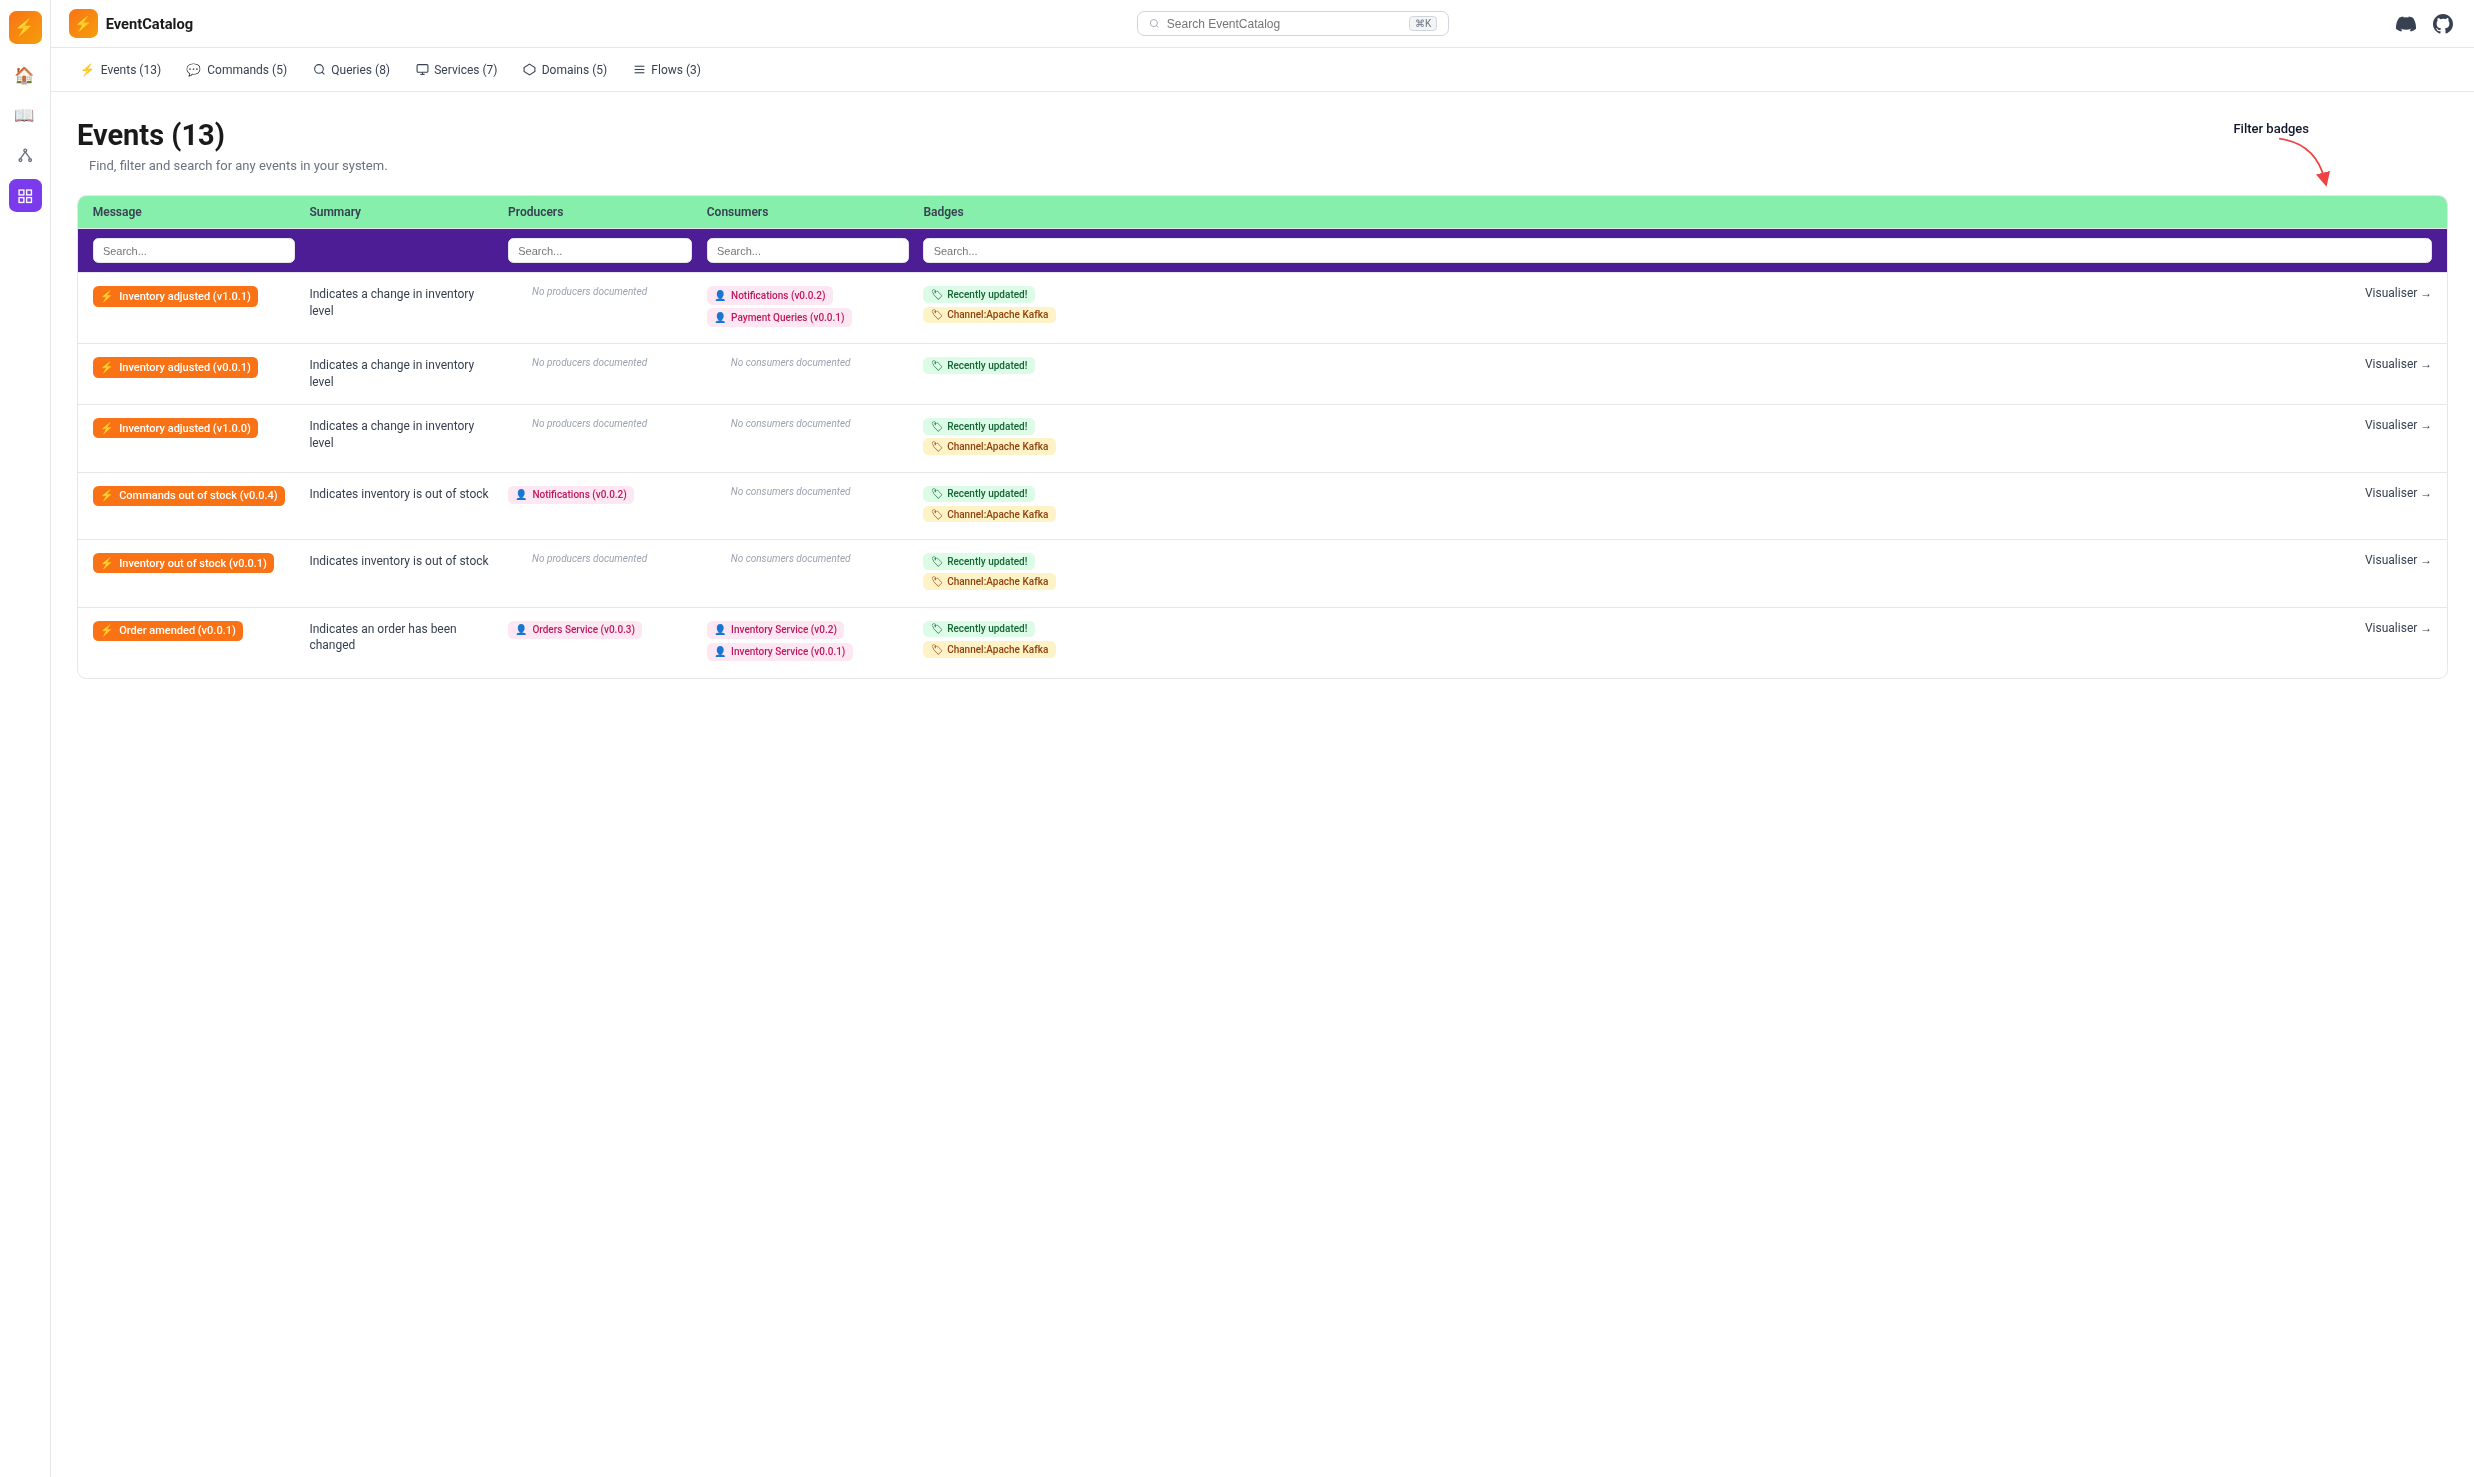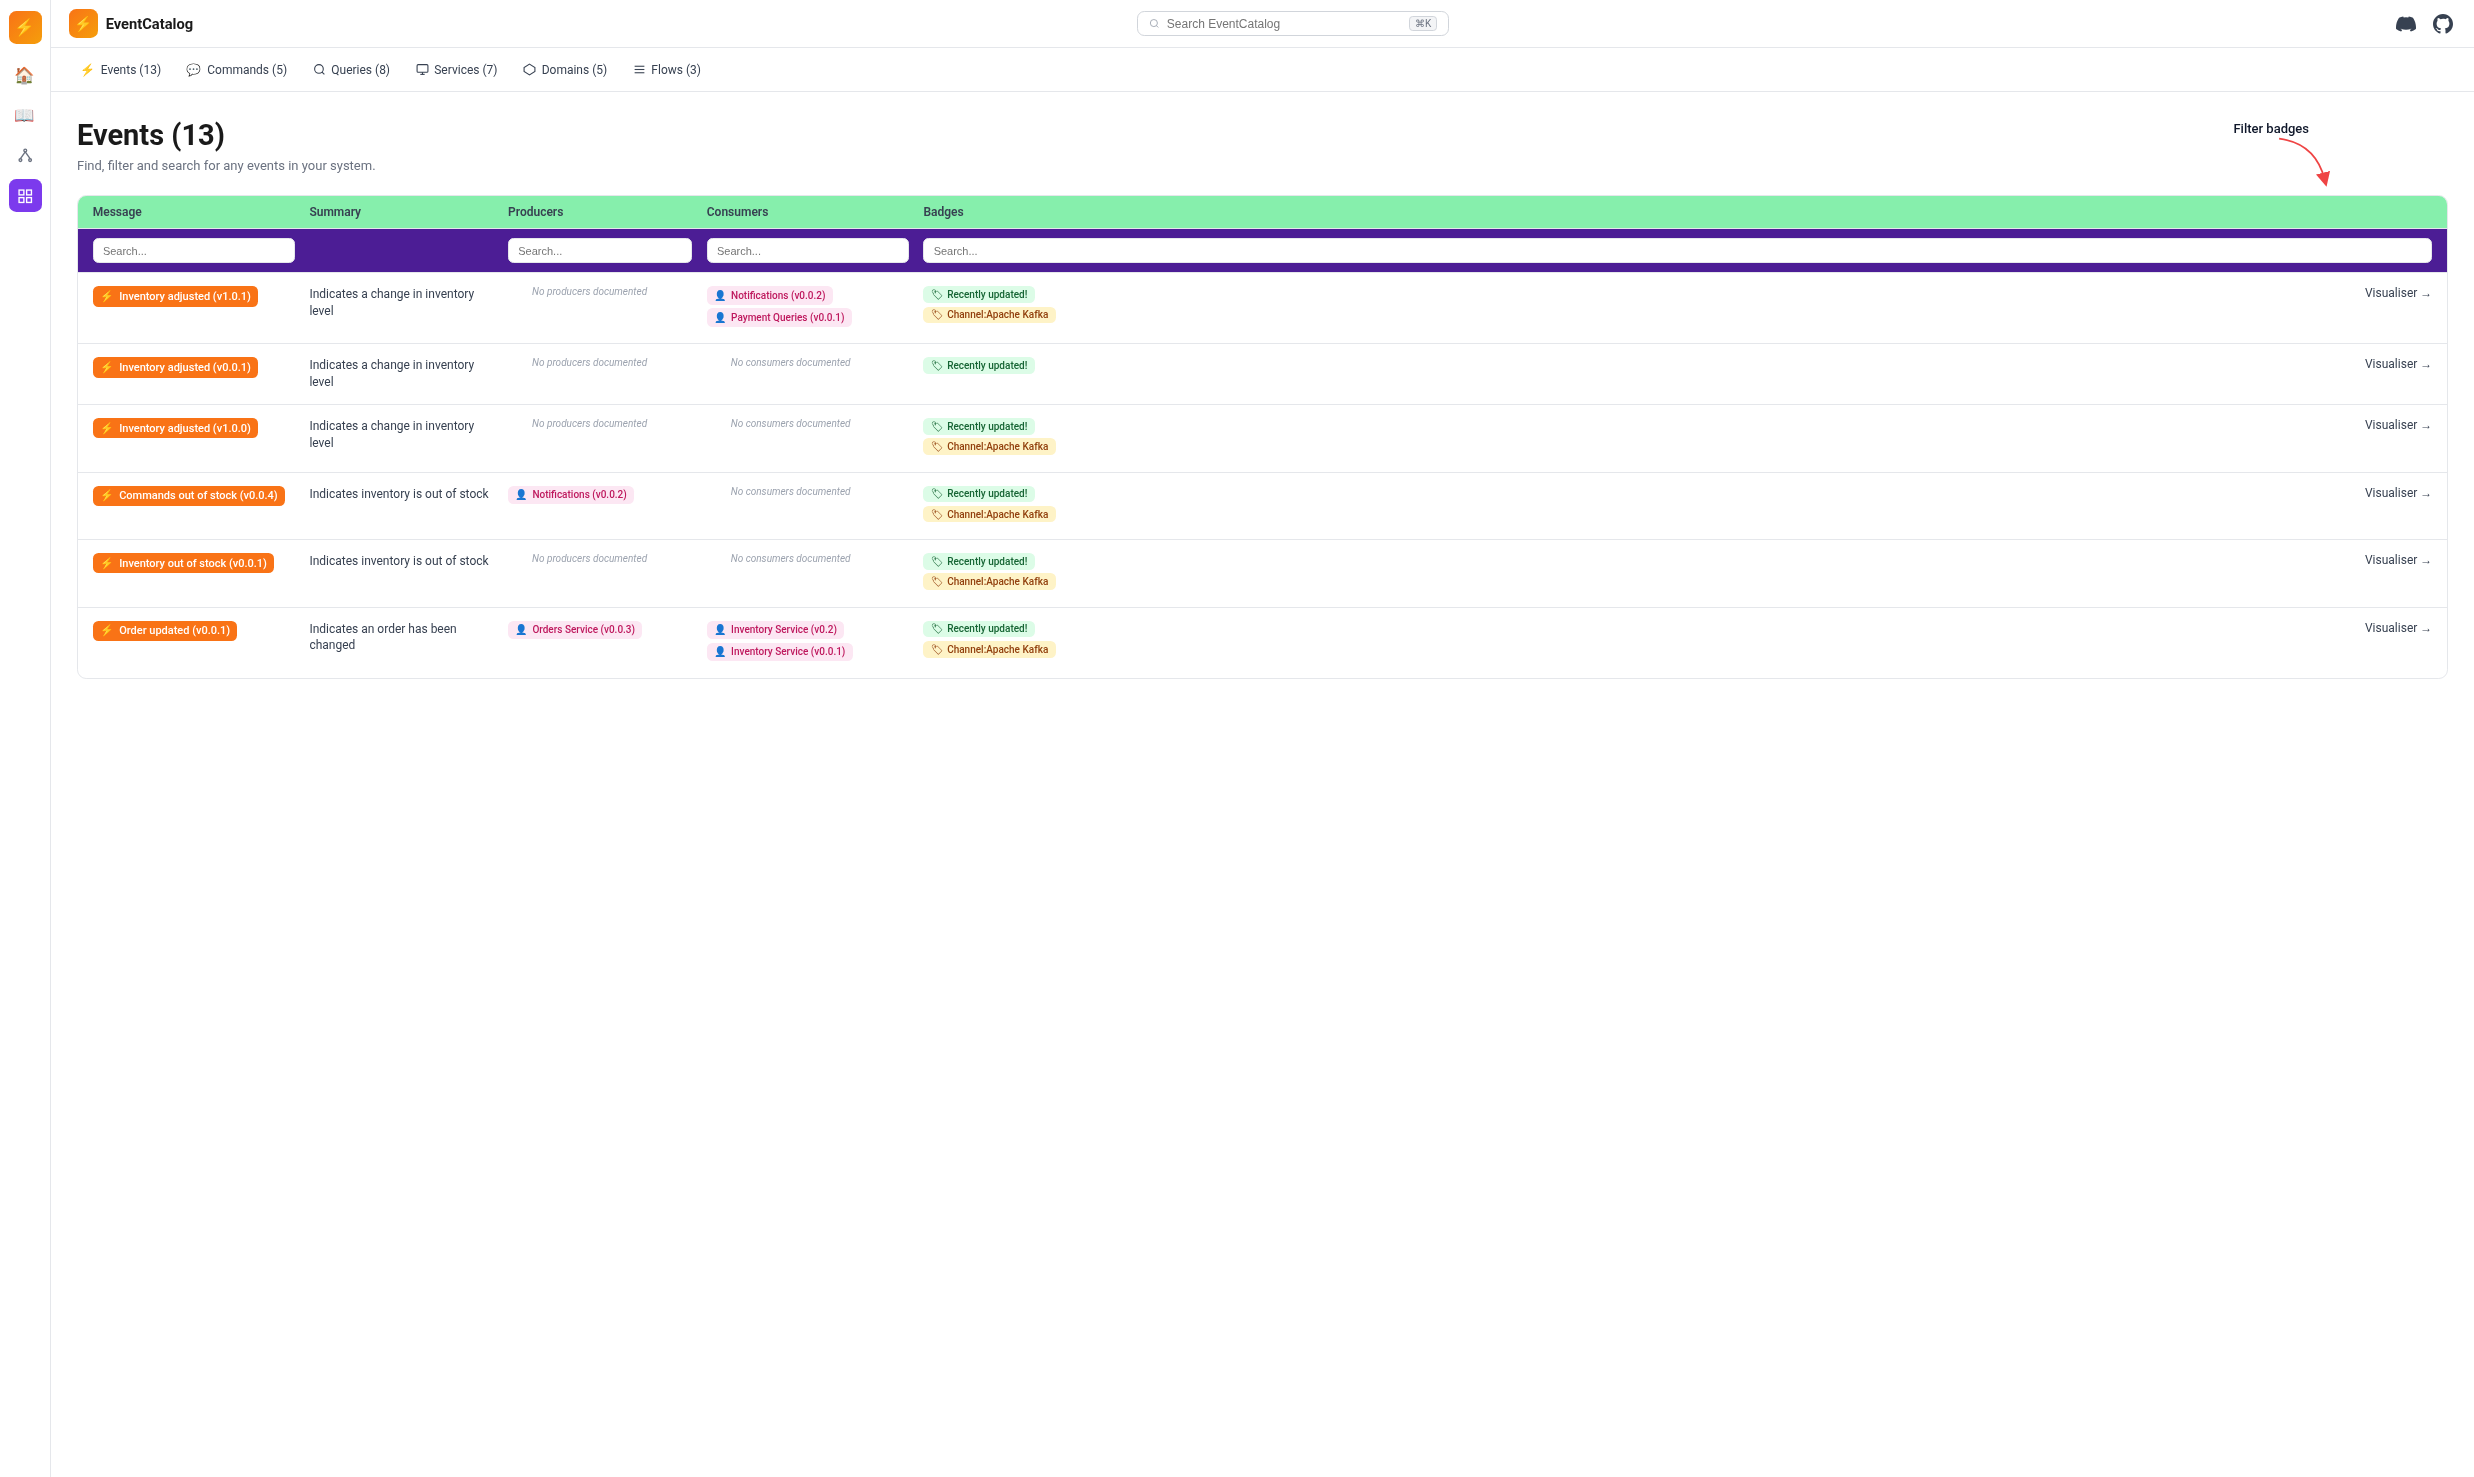--- a/index.html
+++ b/index.html
@@ -19,21 +19,21 @@
     .header-icons { display: flex; gap: 11px; align-items: center; }
     .header-icon { width: 26px; height: 26px; display: flex; align-items: center; justify-content: center; color: #374151; cursor: pointer; }
 
     
     .nav-tabs { display: flex; align-items: center; gap: 3.7px; padding: 0 18.4px; border-bottom: 0.9px solid #e5e7eb; height: 44px; }
     .nav-tab { display: flex; align-items: center; gap: 5.5px; padding: 5.5px 11px; border-radius: 5.5px; cursor: pointer; font-size: 12px; color: #374151; text-decoration: none; white-space: nowrap; }
 
     
     .page-content { flex: 1; overflow-y: auto; padding: 26px 26px; position: relative; }
     .page-title { font-size: 29px; font-weight: 700; margin-bottom: 5.5px; }
-    .page-subtitle { color: #6b7280; font-size: 13px; margin-bottom: 22px; }
+    .page-subtitle { color: #6b7280; font-size: 13px; margin-bottom: 22px; margin-left: 12px; }
 
     
     .data-table { width: 100%; border: 0.9px solid #e5e7eb; border-radius: 9.2px; overflow: hidden; }
     .table-header { display: grid; grid-template-columns: 202px 184px 184px 202px 1fr; background: #86efac; border-bottom: 0.9px solid #e5e7eb; padding: 9.2px 14.7px; gap: 14.7px; }
     .table-header-cell { font-weight: 600; font-size: 12px; color: #374151; }
     .search-row { display: grid; grid-template-columns: 202px 184px 184px 202px 1fr; padding: 9.2px 14.7px; gap: 14.7px; border-bottom: 0.9px solid #e5e7eb; background: #4c1d95; }
     .search-input-cell input { border: 0.9px solid #e5e7eb; border-radius: 5.5px; padding: 5.5px 9.2px; font-size: 11px; color: #9ca3af; width: 100%; outline: none; }
     .table-row { display: grid; grid-template-columns: 202px 184px 184px 202px 1fr; padding: 13px 14.7px; gap: 14.7px; border-bottom: 0.9px solid #e5e7eb; align-items: start; }
     .table-row:last-child { border-bottom: none; }
 
@@ -355,21 +355,21 @@
                 </span>
               </div>
               <a class="visualiser-link">Visualiser →</a>
             </div>
           </div>
 
           <div class="table-row">
             <div>
               <span class="event-badge">
                 <span>⚡</span>
-                <span>Order updated (v0.0.1)</span>
+                <span>Order amended (v0.0.1)</span>
               </span>
             </div>
             <div class="summary-text">Indicates an order has been changed</div>
             <div class="producers-col">
               <span class="service-badge">
                 <span>👤</span>
                 <span>Orders Service (v0.0.3)</span>
               </span>
             </div>
             <div class="consumers-col">

